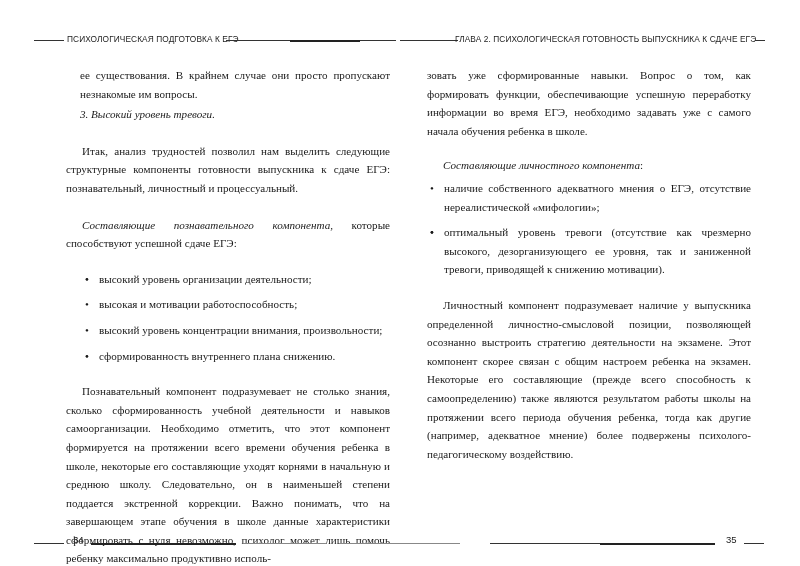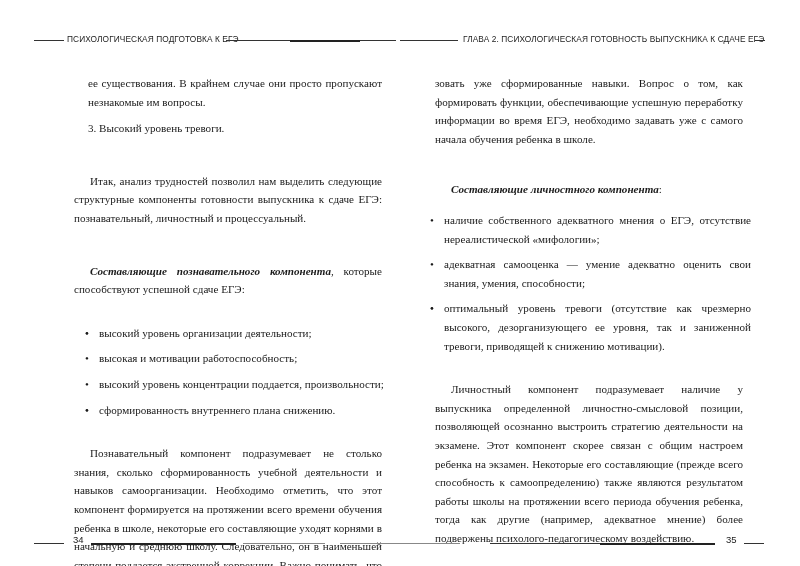--- a/index.html
+++ b/index.html
@@ -11,81 +11,81 @@
   .running-head { position:absolute; top:34px; font-family:"Liberation Sans","DejaVu Sans",sans-serif;
                   font-size:8.3px; letter-spacing:0.1px; color:#222; white-space:nowrap; }
   .rule { position:absolute; height:1px; background:#333; }
   .rule.thick { height:1.6px; background:#222; }
   .rule.faint { background:#888; }
   .folio { position:absolute; top:534px; font-family:Liberation Sans, sans-serif;
            font-size:9.5px; color:#222; }
   .col { position:absolute; top:66px; font-size:11.1px; line-height:18.6px; }
   .left .col { left:66px; width:324px; }
   .right .col { left:27px; width:324px; }
-  p { margin:8px; text-align:justify; text-align-last:left; hyphens:manual; }
+  p { margin:0; text-align:justify; text-align-last:left; hyphens:manual; }
   p.indent { text-indent:16px; }
   .gap { height:18px; }
   .gap-s { height:10px; }
   ul { list-style:none; margin:0; padding:0; }
   li { position:relative; padding-left:17px; text-align:justify; margin-bottom:7px; }
   li .bullet { position:absolute; left:3px; top:0; }
   .numbered { padding-left:14px; }
   .cont { padding-left:14px; }
   .lead-in { padding-left:16px; }
-  .em { font-weight:bold; font-style:italic; }
+  .em { font-weight:normal; font-style:italic; }
 </style>
 </head>
 <body>
 
 <div class="page left">
   <div class="rule" style="left:34px; top:40px; width:30px;"></div>
   <div class="running-head" style="left:67px;">ПСИХОЛОГИЧЕСКАЯ ПОДГОТОВКА К ЕГЭ</div>
   <div class="rule" style="left:226px; top:40px; width:170px;"></div>
   <div class="rule thick" style="left:290px; top:40px; width:70px;"></div>
 
   <div class="col">
     <p class="cont">ее существования. В крайнем случае они просто пропускают незнакомые им вопросы.</p>
-    <p class="numbered" style="margin-top:2px;">3. Высокий уровень тревоги.</p>
+    <p class="numbered" style="margin-top:2px;font-style:italic;">3. Высокий уровень тревоги.</p>
     <div class="gap"></div>
     <p class="indent">Итак, анализ трудностей позволил нам выделить следующие структурные компоненты готовности выпускника к сдаче ЕГЭ: познавательный, личностный и процессуальный.</p>
     <div class="gap"></div>
     <p class="indent"><span class="em">Составляющие познавательного компонента</span><span>, которые способствуют успешной сдаче ЕГЭ:</span></p>
     <div class="gap-s"></div>
     <ul class="lead-in">
       <li><span class="bullet">•</span></li>
       <li><span class="bullet">•</span><span>высокий уровень организации деятельности;</span></li>
       <li><span class="bullet">•</span><span>высокая и мотивации работоспособность;</span></li>
-      <li><span class="bullet">•</span><span>высокий уровень концентрации поддается, произвольности;</span></li>
+      <li><span class="bullet">•</span><span>высокий уровень концентрации внимания, произвольности;</span></li>
       <li><span class="bullet">•</span></li>
       <li><span class="bullet">•</span><span>сформированность внутреннего плана снижению.</span></li>
     </ul>
     <div class="gap-s"></div>
     <p class="indent">Познавательный компонент подразумевает не столько знания, сколько сформированность учебной деятельности и навыков самоорганизации. Необходимо отметить, что этот компонент формируется на протяжении всего времени обучения ребенка в школе, некоторые его составляющие уходят корнями в начальную и среднюю школу. Следовательно, он в наименьшей степени поддается экстренной коррекции. Важно понимать, что на завершающем этапе обучения в школе данные характеристики сформировать с нуля невозможно, психолог может лишь помочь ребенку максимально продуктивно исполь-</p>
   </div>
 
   <div class="rule" style="left:34px; top:543px; width:30px;"></div>
   <div class="folio" style="left:73px;">34</div>
   <div class="rule thick" style="left:91px; top:543px; width:145px;"></div>
   <div class="rule faint" style="left:243px; top:543px; width:82px;"></div>
   <div class="rule faint" style="left:340px; top:543px; width:60px;"></div>
 </div>
 
 <div class="page right">
   <div class="rule" style="left:0px; top:40px; width:58px;"></div>
-  <div class="running-head" style="left:63px;">ГЛАВА 2. ПСИХОЛОГИЧЕСКАЯ ГОТОВНОСТЬ ВЫПУСКНИКА К СДАЧЕ ЕГЭ</div>
+  <div class="running-head" style="left:55px;">ГЛАВА 2. ПСИХОЛОГИЧЕСКАЯ ГОТОВНОСТЬ ВЫПУСКНИКА К СДАЧЕ ЕГЭ</div>
   <div class="rule" style="left:355px; top:40px; width:10px;"></div>
 
   <div class="col">
     <p>зовать уже сформированные навыки. Вопрос о том, как формировать функции, обеспечивающие успешную переработку информации во время ЕГЭ, необходимо задавать уже с самого начала обучения ребенка в школе.</p>
     <div class="gap" style="height:16px;"></div>
     <p class="lead-in"><span class="em">Составляющие личностного компонента</span><span>:</span></p>
     <div style="height:4px;"></div>
     <ul>
       <li><span class="bullet">•</span><span>наличие собственного адекватного мнения о ЕГЭ, отсутствие нереалистической «мифологии»;</span></li>
-      <li><span class="bullet">•</span><span>адекватная самооценка — умение адекватно оценить свои знания, умения, способности;</span></li>
+      <li><span class="bullet">•</span></li>
       <li><span class="bullet">•</span></li>
       <li><span class="bullet">•</span><span>оптимальный уровень тревоги (отсутствие как чрезмерно высокого, дезорганизующего ее уровня, так и заниженной тревоги, приводящей к снижению мотивации).</span></li>
     </ul>
     <div class="gap-s"></div>
     <p class="indent">Личностный компонент подразумевает наличие у выпускника определенной личностно-смысловой позиции, позволяющей осознанно выстроить стратегию деятельности на экзамене. Этот компонент скорее связан с общим настроем ребенка на экзамен. Некоторые его составляющие (прежде всего способность к самоопределению) также являются результатом работы школы на протяжении всего периода обучения ребенка, тогда как другие (например, адекватное мнение) более подвержены психолого-педагогическому воздействию.</p>
     <div class="gap" style="height:14px;"></div>
     <p class="lead-in"></p>
 
   </div>
 

